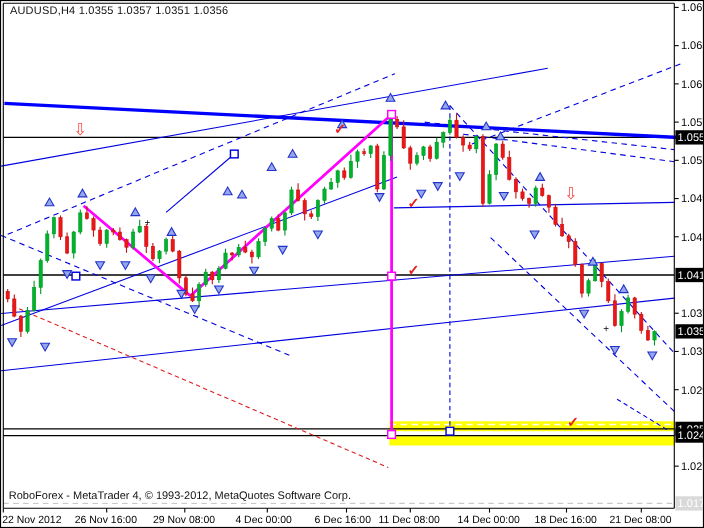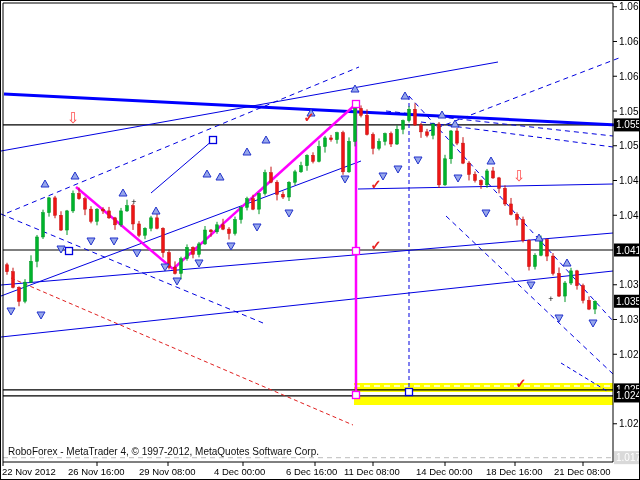--- a/index.html
+++ b/index.html
@@ -540,14 +540,15 @@
       <text x="1" y="474" font-size="9.5" fill="#000" text-anchor="start" font-weight="normal">22 Nov 2012</text>
       <text x="67" y="474" font-size="9.5" fill="#000" text-anchor="start" font-weight="normal">26 Nov 16:00</text>
       <text x="138" y="474" font-size="9.5" fill="#000" text-anchor="start" font-weight="normal">29 Nov 08:00</text>
       <text x="213" y="474" font-size="9.5" fill="#000" text-anchor="start" font-weight="normal">4 Dec 00:00</text>
       <text x="285" y="474" font-size="9.5" fill="#000" text-anchor="start" font-weight="normal">6 Dec 16:00</text>
       <text x="343" y="474" font-size="9.5" fill="#000" text-anchor="start" font-weight="normal">11 Dec 08:00</text>
       <text x="415" y="474" font-size="9.5" fill="#000" text-anchor="start" font-weight="normal">14 Dec 00:00</text>
       <text x="485" y="474" font-size="9.5" fill="#000" text-anchor="start" font-weight="normal">18 Dec 16:00</text>
       <text x="553" y="474" font-size="9.5" fill="#000" text-anchor="start" font-weight="normal">21 Dec 08:00</text>
     </svg>
-  <div class="copyright">RoboForex - MetaTrader 4, © 1997-2012, MetaQuotes Software Corp.</div>
+  <div class="title">AUDUSD,H4  1.0355 1.0357 1.0351 1.0356</div>
+  <div class="copyright">RoboForex - MetaTrader 4, © 1993-2012, MetaQuotes Software Corp.</div>
 </div>
 
 </body></html>

